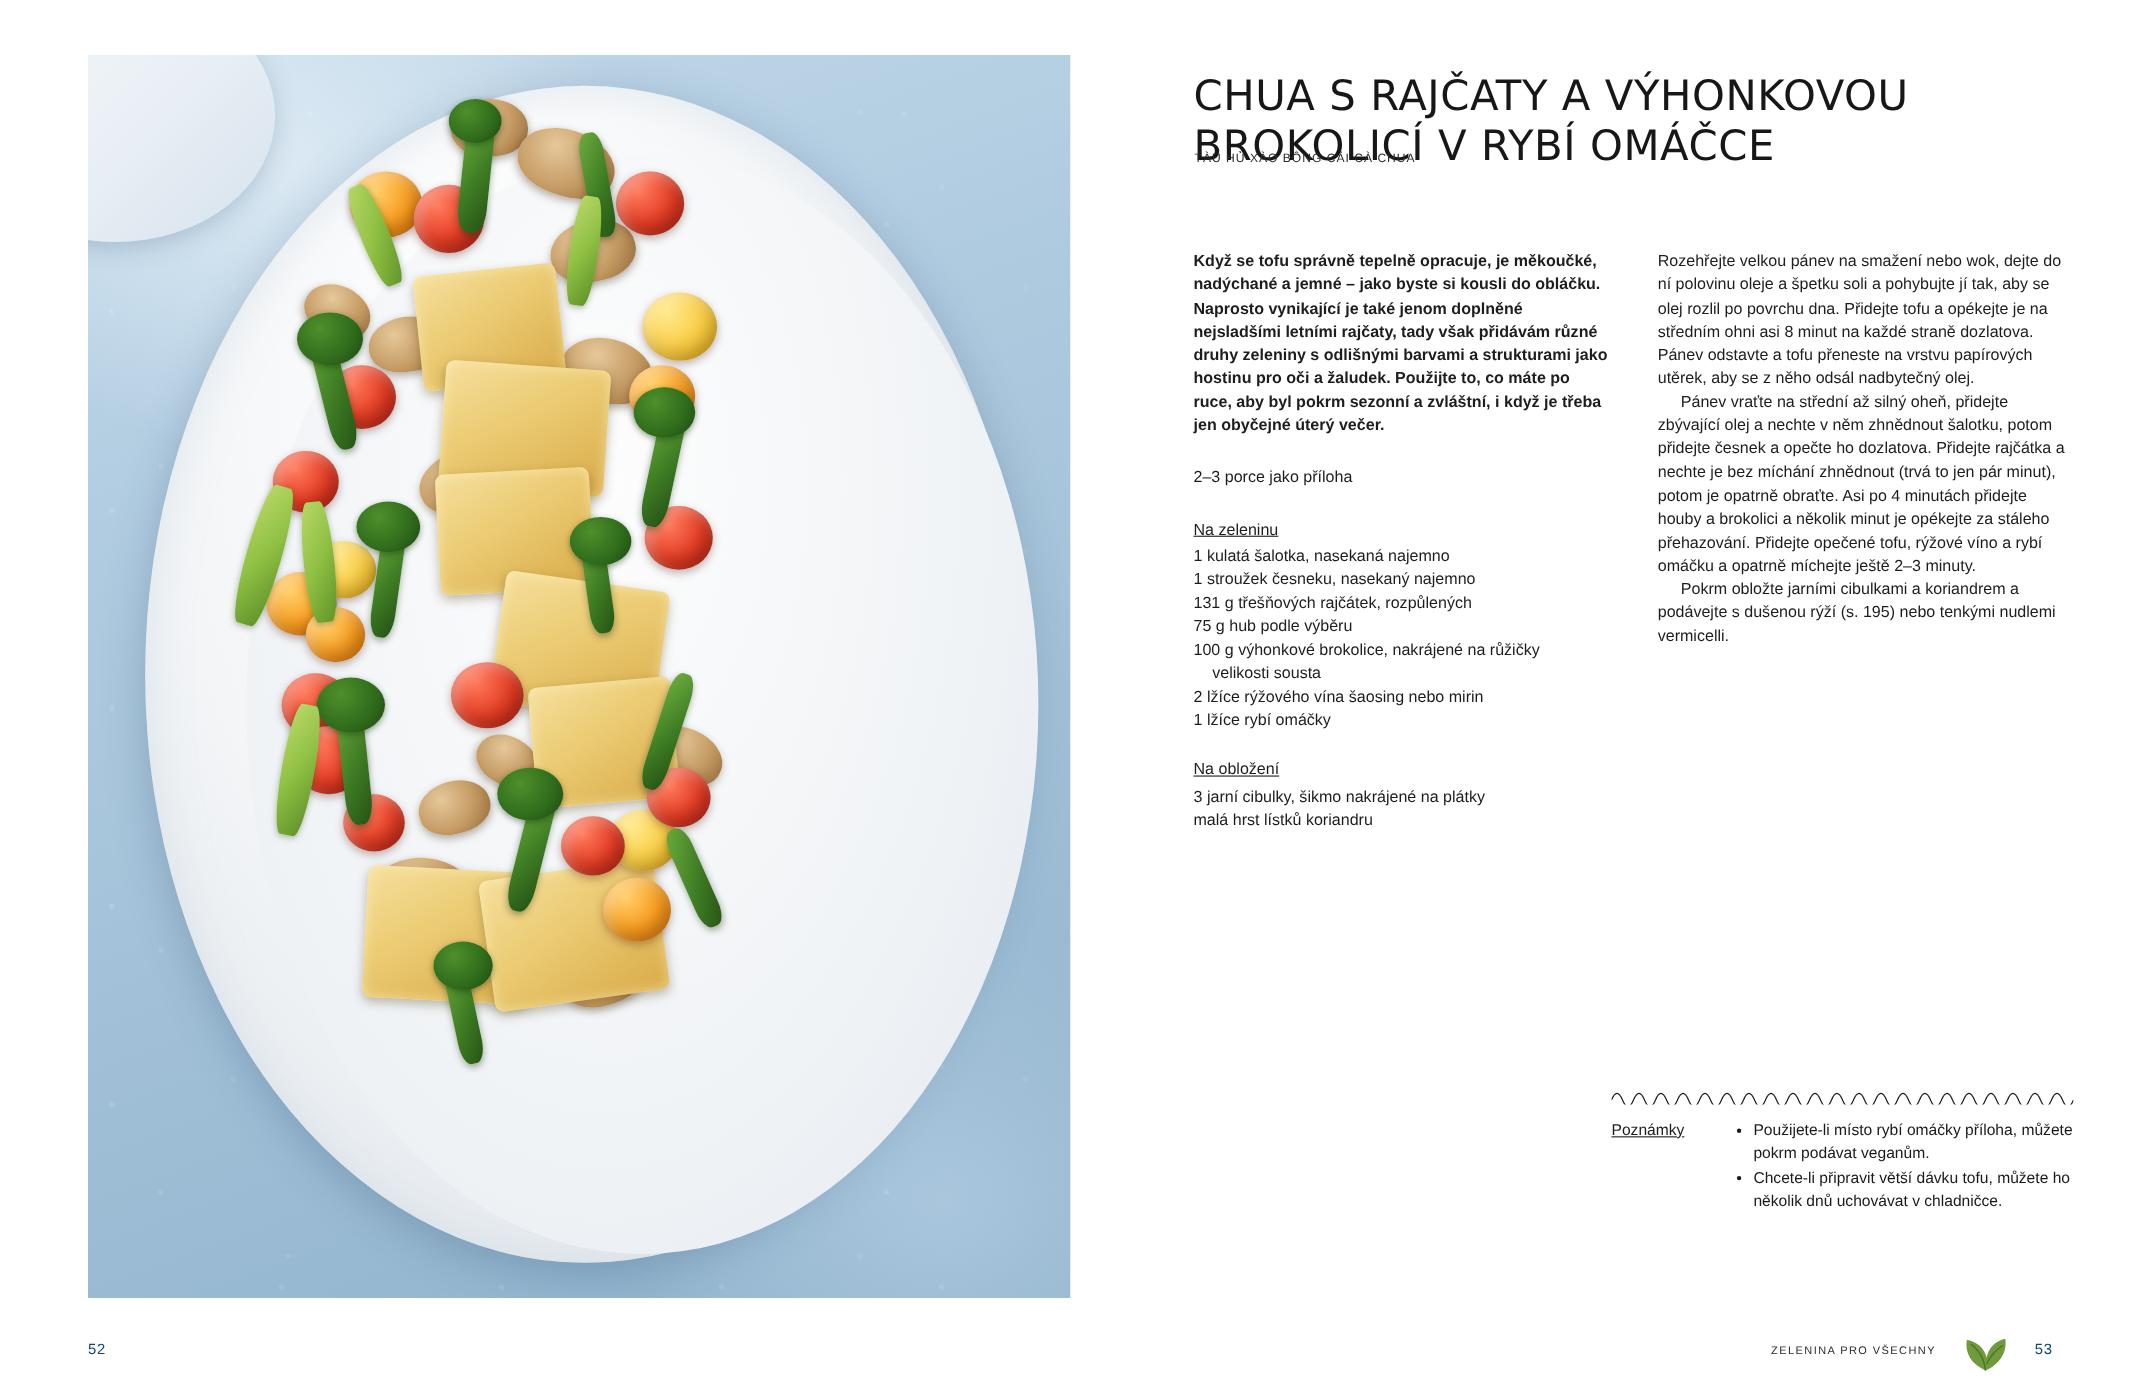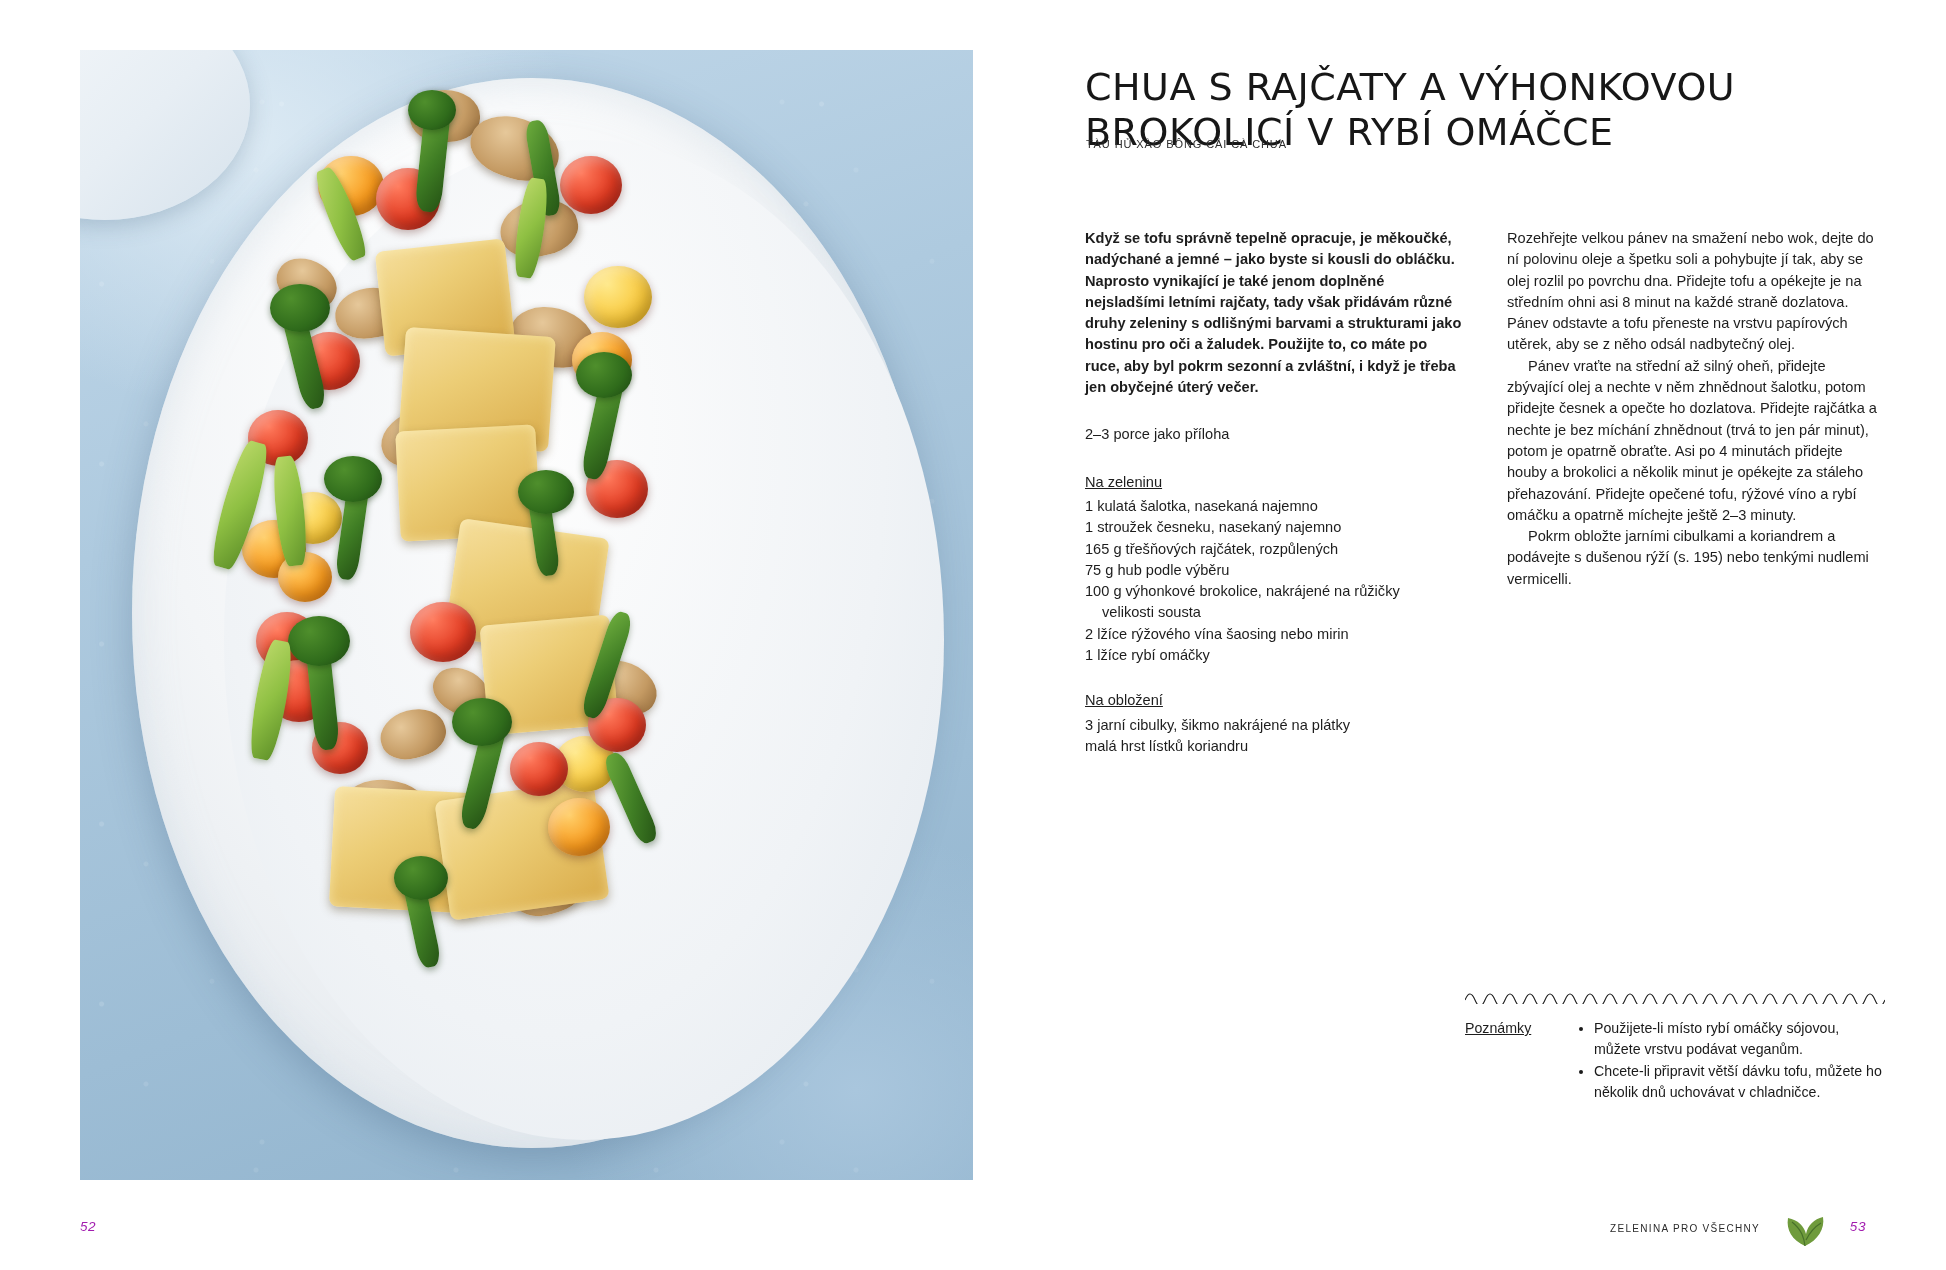--- a/index.html
+++ b/index.html
@@ -214,22 +214,21 @@
   }
   .notes-body li { margin-bottom: 2px; }
   .notes-body .plain { margin: 0; }
 
   
   .folio {
     position: absolute;
     bottom: 36px;
     font-size: 13.5px;
     letter-spacing: .6px;
-    color: #a21caf;
-    font-style: italic;
+    color: #0c4a6e;
   }
   .folio-left { left: 80px; }
   .folio-right { right: 80px; }
   .running-head {
     position: absolute;
     bottom: 36px;
     right: 186px;
     font-size: 10px;
     letter-spacing: 1.3px;
     color: #2a2a2a;
@@ -340,21 +339,21 @@
 
       <div class="col">
         <p class="intro">Když se tofu správně tepelně opracuje, je měkoučké, nadýchané a jemné – jako byste si kousli do obláčku. Naprosto vynikající je také jenom doplněné nejsladšími letními rajčaty, tady však přidávám různé druhy zeleniny s odlišnými barvami a strukturami jako hostinu pro oči a žaludek. Použijte to, co máte po ruce, aby byl pokrm sezonní a zvláštní, i když je třeba jen obyčejné úterý večer.</p>
         <p class="servings">2–3 porce jako příloha</p>
 
 
         <div class="ing-group">
           <div class="ing-head">Na zeleninu</div>
           <div class="ing-line">1 kulatá šalotka, nasekaná najemno</div>
           <div class="ing-line">1 stroužek česneku, nasekaný najemno</div>
-          <div class="ing-line">165 g třešňových rajčátek, rozpůlených</div>
+          <div class="ing-line">131 g třešňových rajčátek, rozpůlených</div>
           <div class="ing-line">75 g hub podle výběru</div>
           <div class="ing-line">100 g výhonkové brokolice, nakrájené na růžičky</div>
           <div class="ing-line indent">velikosti sousta</div>
           <div class="ing-line">2 lžíce rýžového vína šaosing nebo mirin</div>
           <div class="ing-line">1 lžíce rybí omáčky</div>
         </div>
 
         <div class="ing-group">
           <div class="ing-head">Na obložení</div>
           <div class="ing-line">3 jarní cibulky, šikmo nakrájené na plátky</div>
@@ -371,21 +370,21 @@
 
     <div class="notes-wrap">
       <svg class="squiggle" viewBox="0 0 420 18" preserveAspectRatio="none">
         <path d="M0,14 Q5,2 10,14 T20,14 T30,14 T40,14 T50,14 T60,14 T70,14 T80,14 T90,14 T100,14 T110,14 T120,14 T130,14 T140,14 T150,14 T160,14 T170,14 T180,14 T190,14 T200,14 T210,14 T220,14 T230,14 T240,14 T250,14 T260,14 T270,14 T280,14 T290,14 T300,14 T310,14 T320,14 T330,14 T340,14 T350,14 T360,14 T370,14 T380,14 T390,14 T400,14 T410,14 T420,14" fill="none" stroke="#1d1d1d" stroke-width="1.1"></path>
       </svg>
 
       <div class="notes-row">
         <div class="notes-label">Poznámky</div>
         <div class="notes-body">
           <ul>
-            <li>Použijete-li místo rybí omáčky sójovou, můžete vrstvu podávat veganům.</li>
+            <li>Použijete-li místo rybí omáčky příloha, můžete pokrm podávat veganům.</li>
             <li>Chcete-li připravit větší dávku tofu, můžete ho několik dnů uchovávat v chladničce.</li>
           </ul>
         </div>
       </div>
 
     </div>
 
     <div class="running-head">ZELENINA PRO VŠECHNY</div>
 
     <svg class="leaf-mark" viewBox="0 0 46 38">

